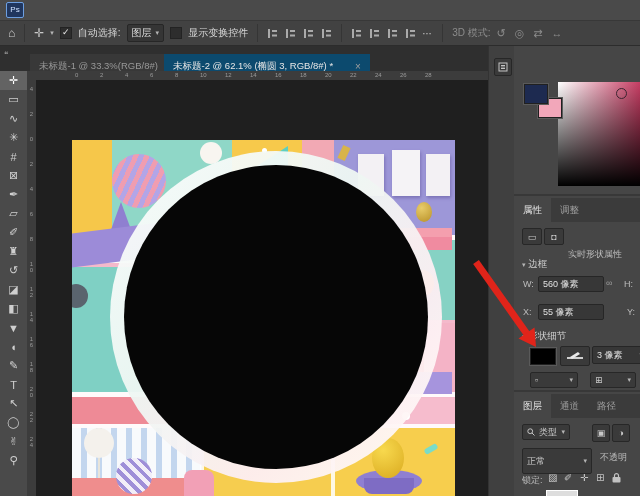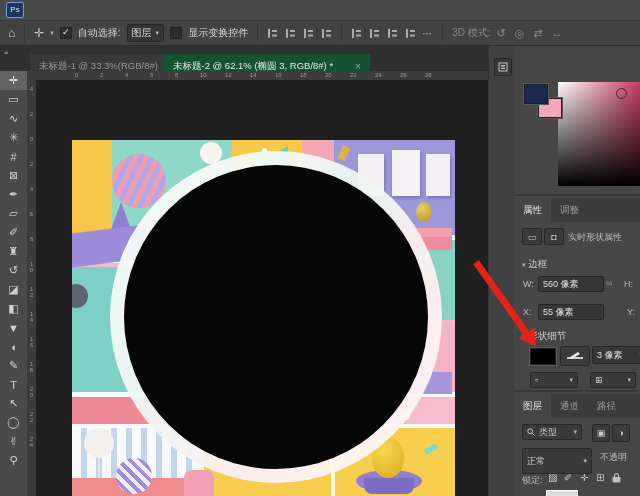--- a/index.html
+++ b/index.html
@@ -24,21 +24,21 @@
   .chev{font-size:7px;color:#b5b5b5}
   .bars-icon{width:11px;height:11px;position:relative;opacity:.8;display:inline-block}
   .bars-icon::before{content:"";position:absolute;left:1px;top:1px;bottom:1px;width:2px;background:#c4c4c4}
   .bars-icon::after{content:"";position:absolute;left:5px;top:2px;width:5px;height:2.5px;background:#c4c4c4;box-shadow:0 4.5px 0 #c4c4c4}
   .dim{color:#8c8c8c}
   
   #tabbar{left:0;top:46px;width:640px;height:25px;background:#2f2f2f}
   .doc-tab{position:absolute;top:8px;height:25px;display:flex;align-items:center;gap:22px;
            padding:0 9px;box-sizing:border-box;font-size:9.5px;white-space:nowrap}
   .doc-tab.inactive{background:#383838;color:#989898;border-right:1px solid #2a2a2a}
-  .doc-tab.active{background:#14532d;color:#e6e6e6}
+  .doc-tab.active{background:#0c4a6e;color:#e6e6e6}
   .tab-close{font-size:10px;color:#9f9f9f}
   
   #toolbar{left:0;top:71px;width:27px;height:425px;background:#4a4a4a;border-right:1px solid #3a3a3a}
   .tool{width:27px;height:19px;display:flex;align-items:center;justify-content:center;color:#cfcfcf;font-size:11px}
   .tool.active{background:#636363;color:#fff}
   
   #ruler-corner{left:27px;top:71px;width:9px;height:9px;background:#3c3c3c;border-right:1px solid #2c2c2c;border-bottom:1px solid #2c2c2c}
   #ruler-top{left:36px;top:71px;width:452px;height:9px;background:#3c3c3c;border-bottom:1px solid #2c2c2c;overflow:hidden}
   #ruler-left{left:27px;top:80px;width:9px;height:416px;background:#3c3c3c;border-right:1px solid #2c2c2c;overflow:hidden}
   .tickx{position:absolute;top:1px;font-size:6px;color:#9a9a9a;line-height:7px}
@@ -268,21 +268,21 @@
     </div>
 
     <div style="position:absolute;left:0;top:148px;width:126px;height:2px;background:#383838"></div>
 
     <div class="ptabs" style="top:152px">
       <span class="ptab active">属性</span>
       <span class="ptab">调整</span>
     </div>
     <div class="mini-btn" style="left:8px;top:182px;width:18px;height:15px">▭</div>
     <div class="mini-btn" style="left:30px;top:182px;width:18px;height:15px">◘</div>
-    <span class="lbl" style="left:54px;top:185px">实时形状属性</span>
+    <span class="lbl" style="left:54px;top:202px">实时形状属性</span>
 
     <span class="sect" style="left:8px;top:212px"><span class="chev">▾</span> <span>边框</span></span>
     <span class="lbl" style="left:9px;top:233px">W:</span>
     <div class="field" style="left:24px;top:230px;width:56px">560 像素</div>
     <span class="lbl" style="left:92px;top:232px;color:#9a9a9a">∞</span>
     <span class="lbl" style="left:110px;top:233px">H:</span>
     <span class="lbl" style="left:9px;top:261px">X:</span>
     <div class="field" style="left:24px;top:258px;width:56px">55 像素</div>
     <span class="lbl" style="left:113px;top:261px">Y:</span>
 
@@ -307,21 +307,21 @@
       </div>
     <span class="lbl" style="left:18px;top:348px;color:#7e7e7e;font-size:7px">∟&nbsp;&nbsp;∟&nbsp;&nbsp;∟</span>
 
     <div style="position:absolute;left:0;top:344px;width:126px;height:2px;background:#383838"></div>
 
     <div class="ptabs" style="top:348px">
       <span class="ptab active">图层</span>
       <span class="ptab">通道</span>
       <span class="ptab">路径</span>
     </div>
-    <div class="mini-btn" style="left:8px;top:378px;width:60px;height:16px;justify-content:flex-start;gap:4px;padding:0 4px;box-sizing:border-box">
+    <div class="mini-btn" style="left:8px;top:378px;width:48px;height:16px;justify-content:flex-start;gap:4px;padding:0 4px;box-sizing:border-box">
       <svg width="8" height="8" viewBox="0 0 8 8">
           <circle cx="3.2" cy="3.2" r="2.4" fill="none" stroke="#c4c4c4"></circle>
           <line x1="5" y1="5" x2="7.5" y2="7.5" stroke="#c4c4c4"></line>
         </svg>
       <span>类型</span>
       <span class="chev" style="margin-left:auto">▾</span>
     </div>
     <div class="mini-btn" style="left:78px;top:378px;width:16px;height:16px">▣</div>
     <div class="mini-btn" style="left:98px;top:378px;width:16px;height:16px">◑</div>
     <div class="mini-btn" style="left:8px;top:402px;width:70px;height:16px;justify-content:space-between;padding:12px 4px;box-sizing:border-box">

